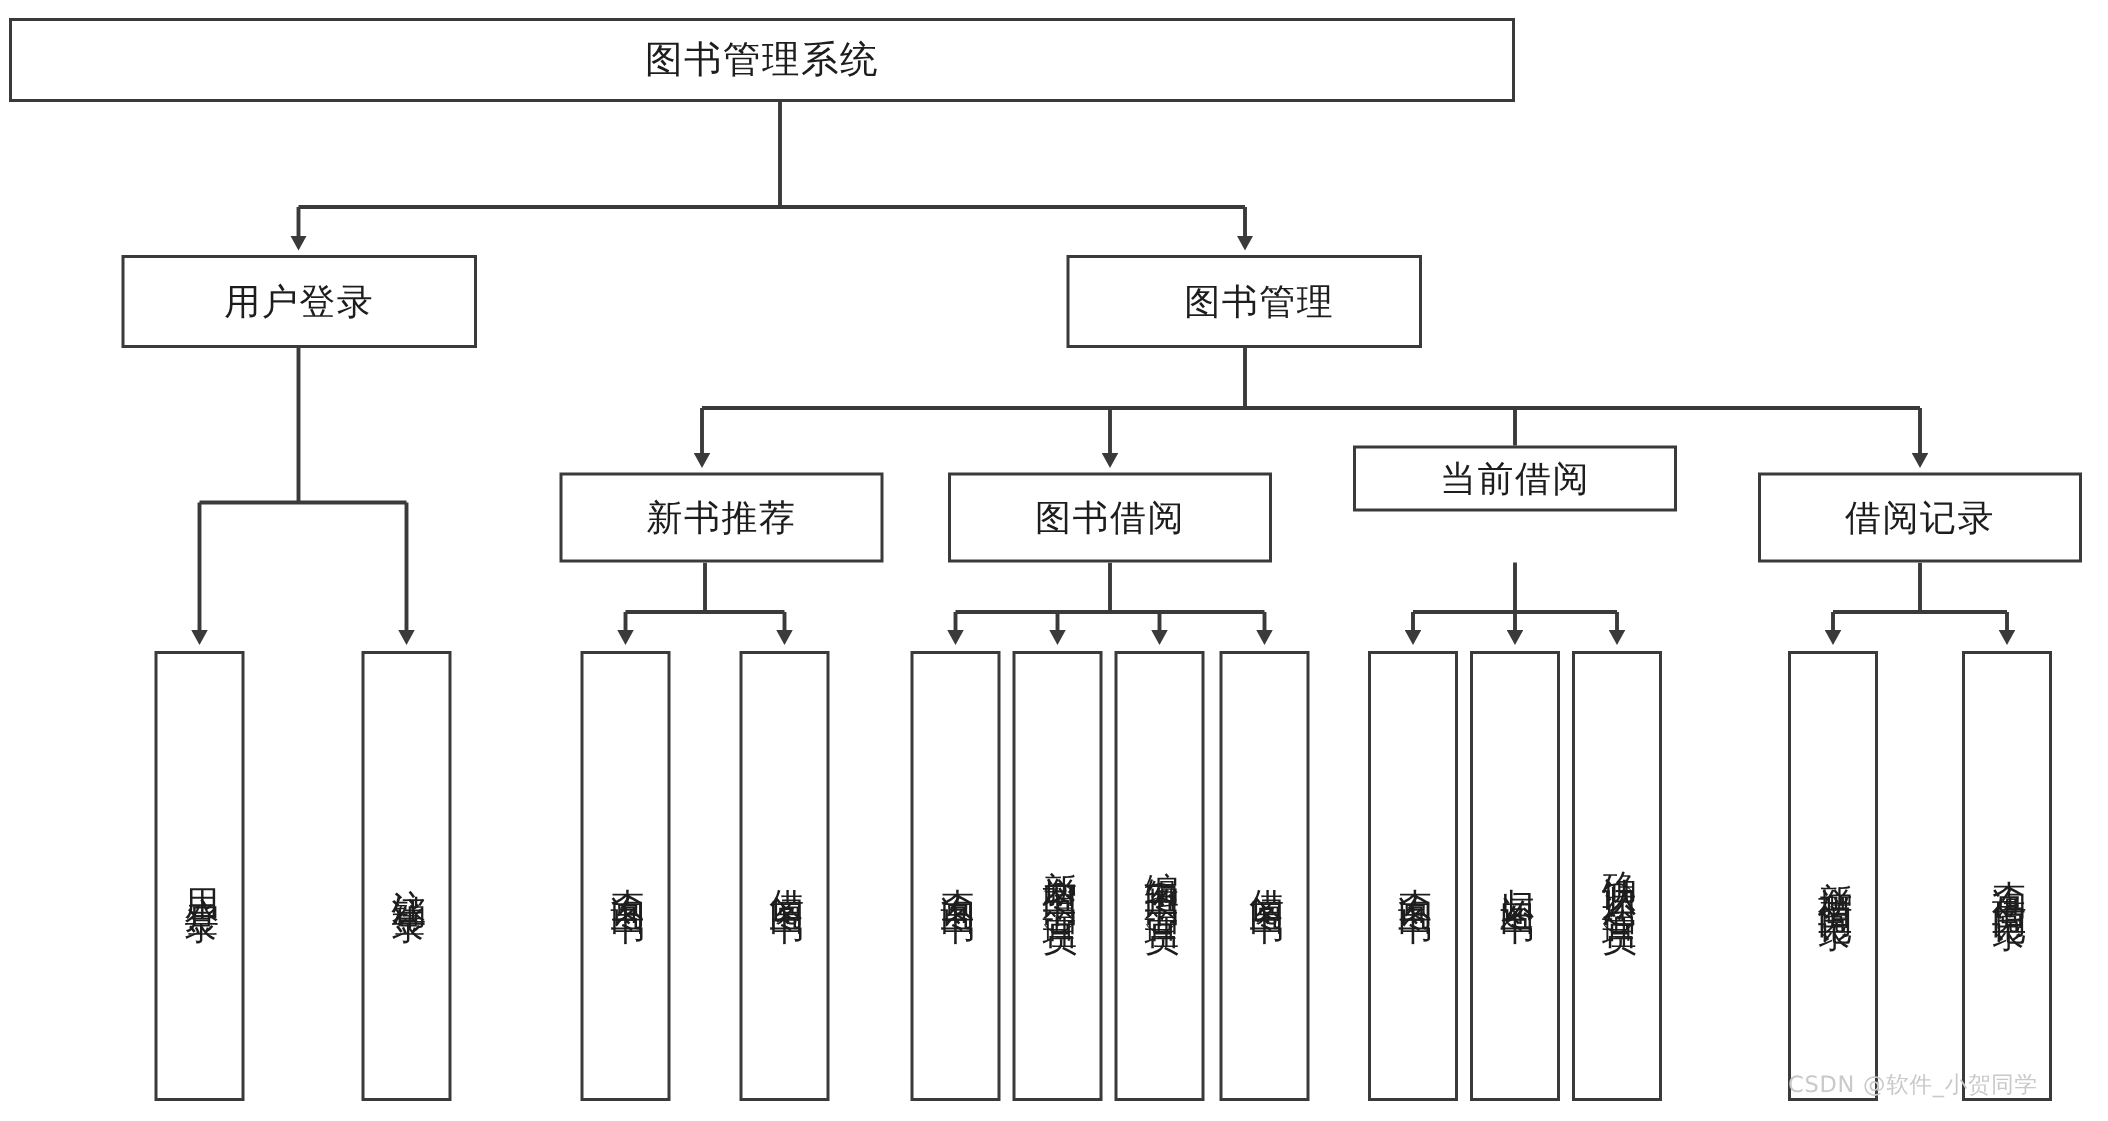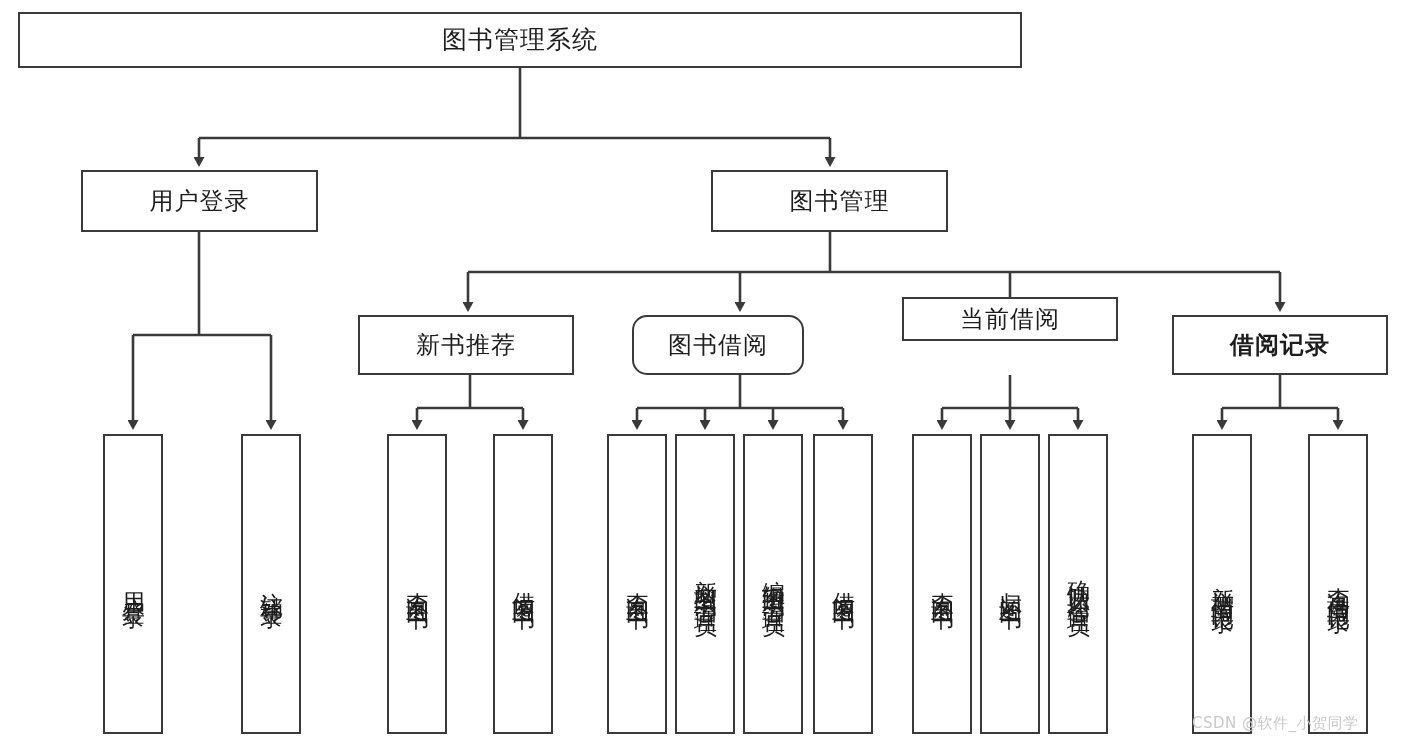--- a/index.html
+++ b/index.html
@@ -109,29 +109,29 @@
       <path d="M1010,408 L1010,421" marker-end="url(#arrow)"></path>
       <path d="M1078,408 L1078,421" marker-end="url(#arrow)"></path>
 
       <path d="M1280,375 L1280,408"></path>
       <path d="M1222,408 L1338,408"></path>
       <path d="M1222,408 L1222,421" marker-end="url(#arrow)"></path>
       <path d="M1338,408 L1338,421" marker-end="url(#arrow)"></path>
     </g>
   </svg>
 
-  <div class="node horiz root" style="left:18px; top:12px; width:1004px; height:56px;">图书管理系统</div>
+  <div class="node horiz root" style="left:6px; top:12px; width:1004px; height:56px;">图书管理系统</div>
 
   <div class="node horiz" style="left:81px; top:170px; width:237px; height:62px;">用户登录</div>
   <div class="node horiz" style="left:711px; top:170px; width:237px; height:62px;padding-left:20px;">图书管理</div>
 
-  <div class="node horiz" style="left:358px; top:315px; width:216px; height:60px;">新书推荐</div>
-  <div class="node horiz" style="left:632px; top:315px; width:172px; height:60px;border-radius:15px;">图书借阅</div>
+  <div class="node horiz" style="left:373px; top:315px; width:216px; height:60px;">新书推荐</div>
+  <div class="node horiz" style="left:632px; top:315px; width:216px; height:60px;">图书借阅</div>
   <div class="node horiz" style="left:902px; top:297px; width:216px; height:44px;">当前借阅</div>
-  <div class="node horiz" style="left:1172px; top:315px; width:216px; height:60px;font-weight:bold;">借阅记录</div>
+  <div class="node horiz" style="left:1172px; top:315px; width:216px; height:60px;">借阅记录</div>
 
   <div class="node vert" style="left:103px; top:434px; width:60px; height:300px;">用户登录</div>
   <div class="node vert" style="left:241px; top:434px; width:60px; height:300px;">注销登录</div>
 
   <div class="node vert" style="left:387px; top:434px; width:60px; height:300px;">查询图书</div>
   <div class="node vert" style="left:493px; top:434px; width:60px; height:300px;">借阅图书</div>
 
   <div class="node vert" style="left:607px; top:434px; width:60px; height:300px;">查询图书</div>
   <div class="node vert" style="left:675px; top:434px; width:60px; height:300px;">新增图书（管理员）</div>
   <div class="node vert" style="left:743px; top:434px; width:60px; height:300px;">编辑图书（管理员）</div>

